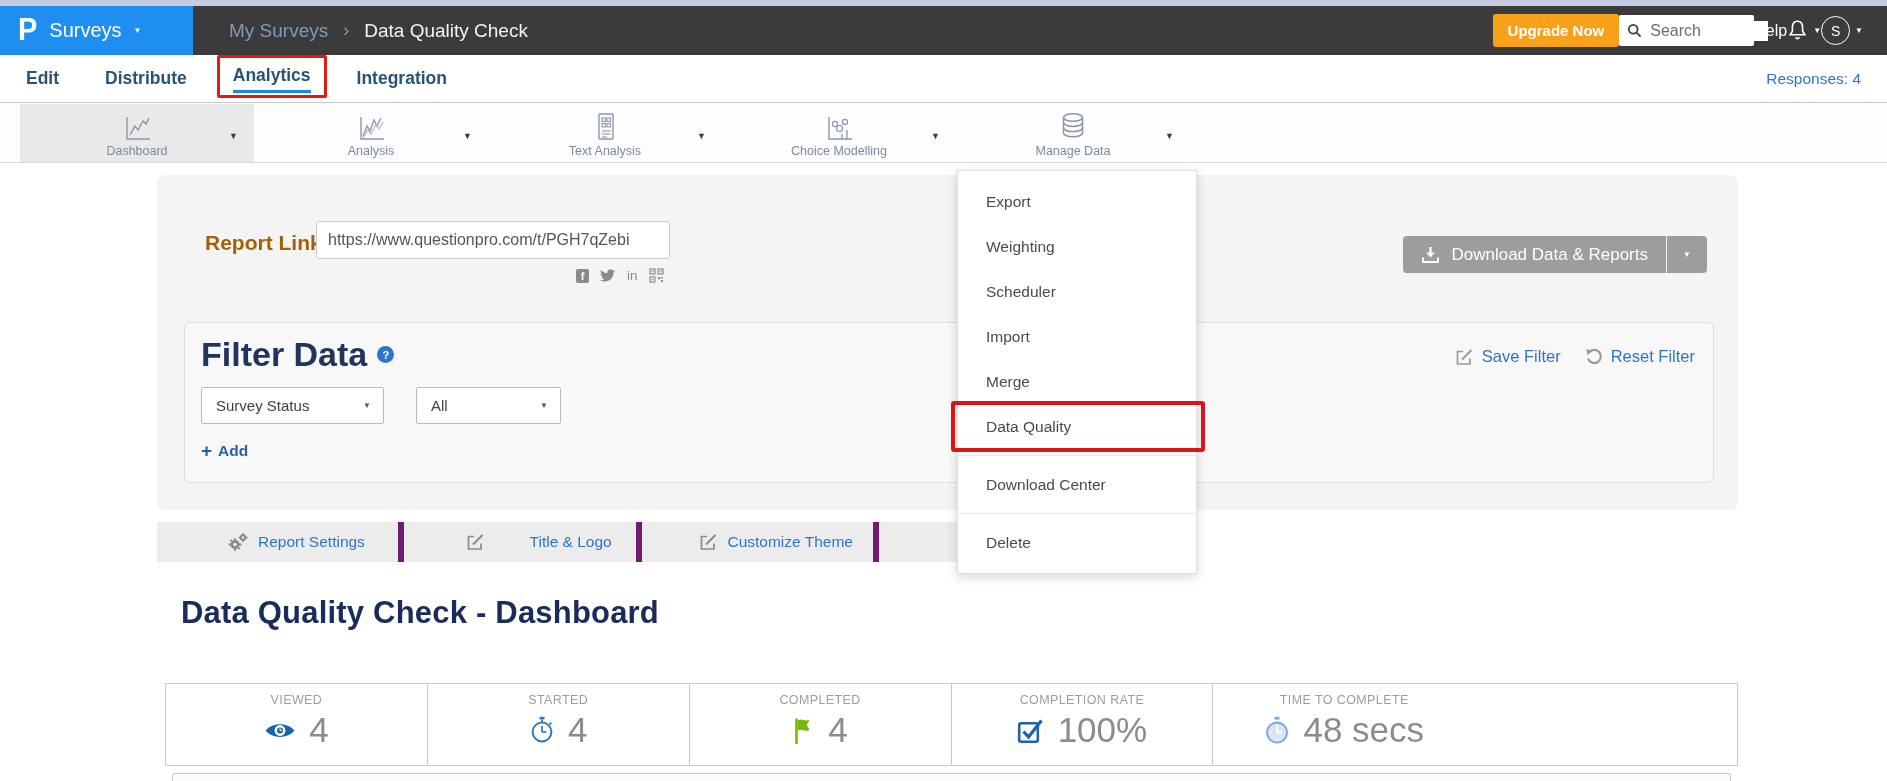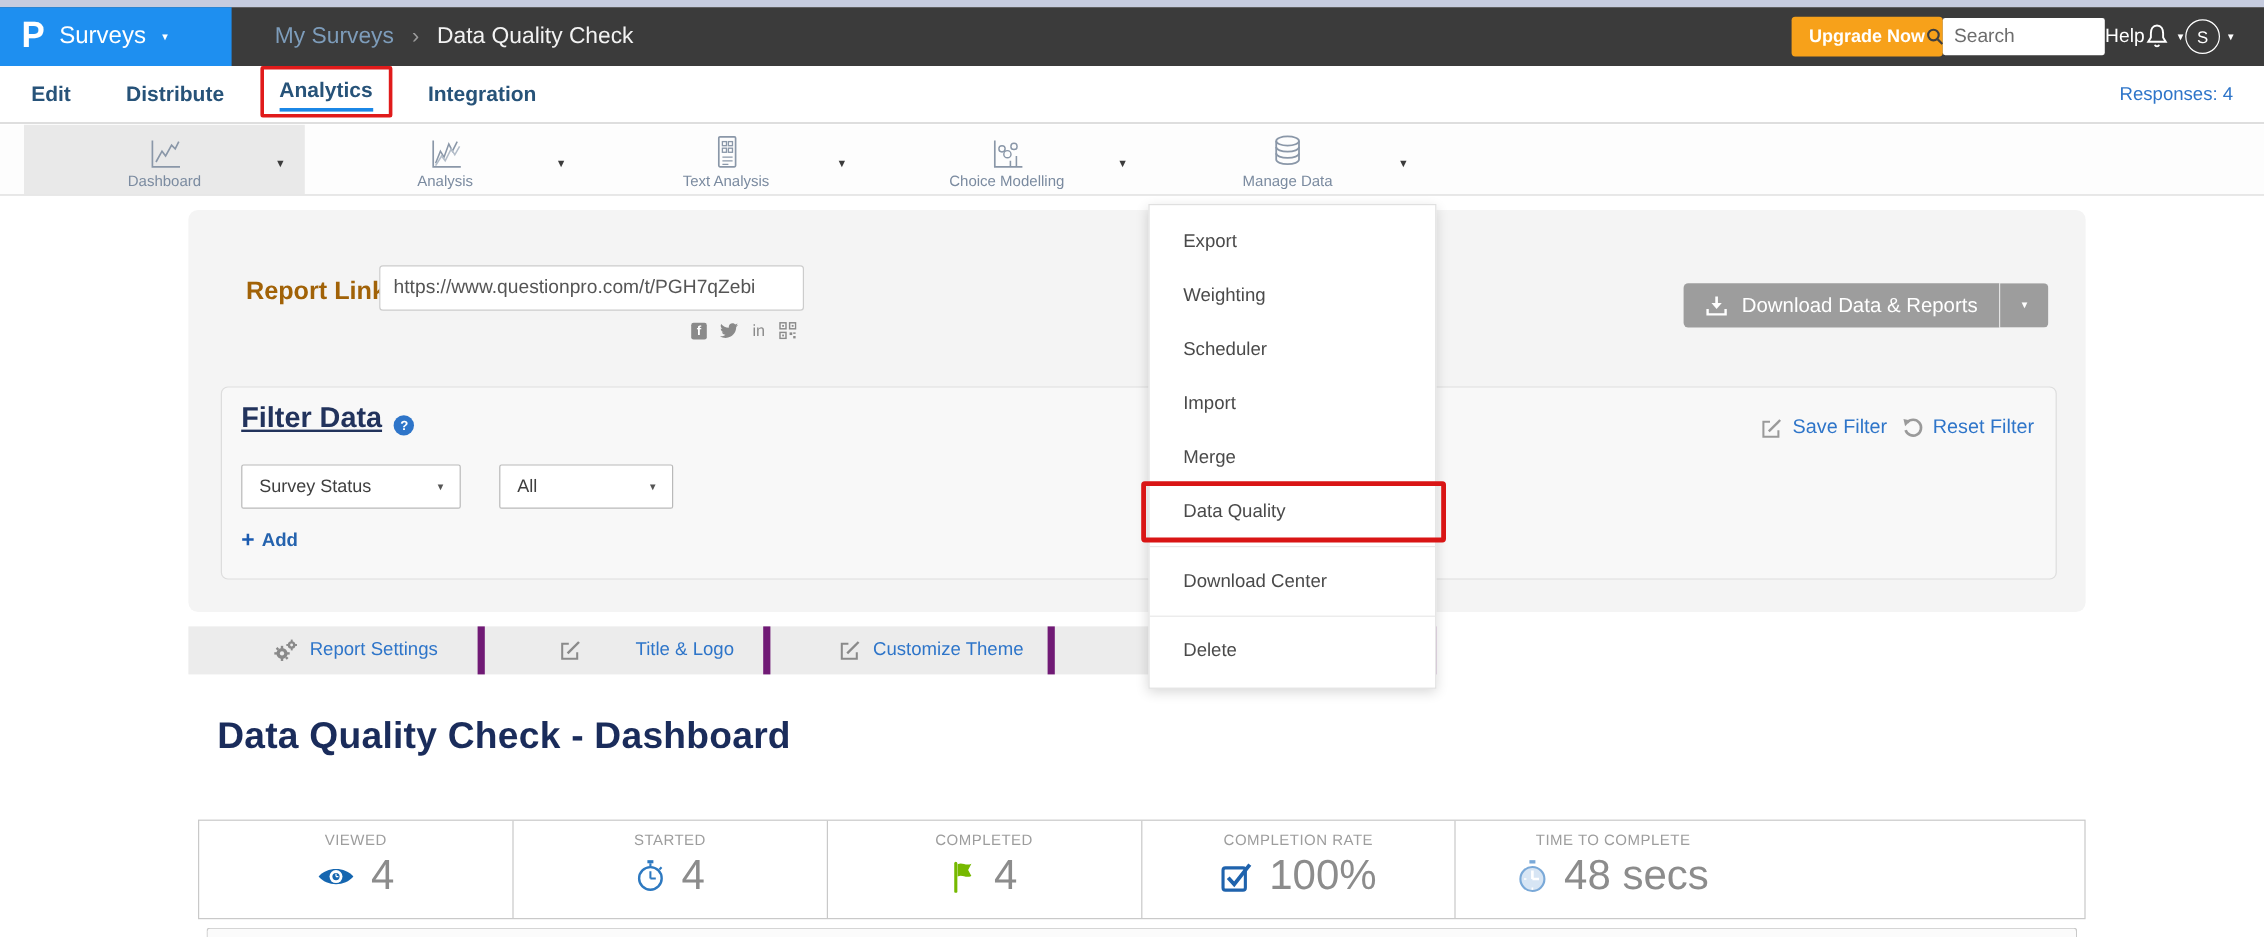--- a/index.html
+++ b/index.html
@@ -21,21 +21,21 @@
   .caret { font-size:8px; line-height:1; }
   .caret-white { color:#fff; }
   .breadcrumb { margin-left:36px; display:flex; align-items:center; gap:15px; font-size:19px; }
   .bc-parent { color:#7d9cba; }
   .bc-sep { color:#9a9a9a; font-size:18px; }
   .bc-current { color:#f2f2f2; }
   .topbar-right { margin-left:auto; display:flex; align-items:center; padding-right:24px; }
   .upgrade-btn { background:#f7a11a; color:#fff; font-weight:bold; font-size:15px;
                  padding:8px 15px; border-radius:3px; border:none; }
   .search-box { background:#fff; width:135px; height:31px; border-radius:2px; display:flex;
-                align-items:center; padding:0 8px; gap:6px;justify-content:flex-end; }
+                align-items:center; padding:0 8px; gap:6px; }
   .search-input { border:none; outline:none; width:120px; font-size:16px; color:#444;
                   font-family:"Liberation Sans",sans-serif; }
   .search-input::placeholder { color:#6d6d6d; opacity:1; }
   .help { color:#fff; font-size:16px; }
   .iconrow { display:flex; align-items:center; gap:5px; }
   .avatar { width:29px; height:29px; border-radius:50%; border:1.5px solid #fff; color:#fff;
             display:flex; align-items:center; justify-content:center; font-size:14px; }
 
   
   .tabrow { position:absolute; top:55px; left:0; right:0; height:48px; background:#fff;
@@ -73,35 +73,35 @@
   .dl-btn { position:absolute; right:31px; top:61px; display:flex; height:37px; }
   .dl-main { background:#9d9d9d; border-radius:4px 0 0 4px; color:#fff; font-size:17px;
              display:flex; align-items:center; gap:11px; padding:0 18px; }
   .dl-caret { background:#9d9d9d; border-radius:0 4px 4px 0; width:41px; display:flex;
               align-items:center; justify-content:center; color:#fff; font-size:9px;
               border-left:1px solid rgba(255,255,255,0.85); }
 
   .filter-panel { position:absolute; left:27px; right:24px; top:147px; height:161px;
                   background:#f8f8f8; border:1px solid #ddd; border-radius:6px; }
   .filter-title { position:absolute; left:16px; top:12px; display:flex; gap:10px; align-items:flex-start; }
-  .filter-title-text { font-size:24px; font-weight:bold; color:#22335c;text-decoration:underline; }
+  .filter-title-text { font-size:34px; font-weight:bold; color:#22335c; }
   .help-badge { width:17px; height:17px; border-radius:50%; background:#2e75c9; color:#fff;
                 font-size:11px; font-weight:bold; display:flex; align-items:center;
                 justify-content:center; margin-top:11px; }
   .filter-selects { position:absolute; left:16px; top:64px; display:flex; gap:32px; }
   .select { height:37px; background:#fff; border:1px solid #b9b9b9; border-radius:2px;
             display:flex; align-items:center; justify-content:space-between;
             padding:0 12px 0 14px; font-size:15px; color:#3f3f3f; }
   .select.s1 { width:183px; }
   .select.s2 { width:145px; }
   .select .caret { color:#555; }
   .add-row { position:absolute; left:16px; top:118px; display:flex; align-items:center; gap:6px; }
   .plus-glyph { color:#1b5bb0; font-weight:bold; font-size:19px; line-height:1; }
   .add-label { color:#2563ae; font-size:15.5px; font-weight:600; }
-  .filter-actions { position:absolute; right:18px; top:24px; display:flex; gap:12px; align-items:center; }
+  .filter-actions { position:absolute; right:18px; top:24px; display:flex; gap:24px; align-items:center; }
   .action { display:flex; align-items:center; gap:8px; font-size:16.5px; color:#2e75c9; }
 
   
   .settings-bar { position:absolute; left:157px; top:522px; width:1040px; height:40px;
                   background:#ececec; display:flex; }
   .sbtn { display:flex; align-items:center; justify-content:center; gap:9px; font-size:15.5px;
           color:#2e75c9; border-right:6px solid #701a75; white-space:nowrap; overflow:hidden;margin-left:37px; }
   .sbtn:nth-child(1){ width:224px; } .sbtn:nth-child(2){ width:215px;gap:45px; }
   .sbtn:nth-child(3){ width:213px; } .sbtn:nth-child(4){ width:300px; }
 

